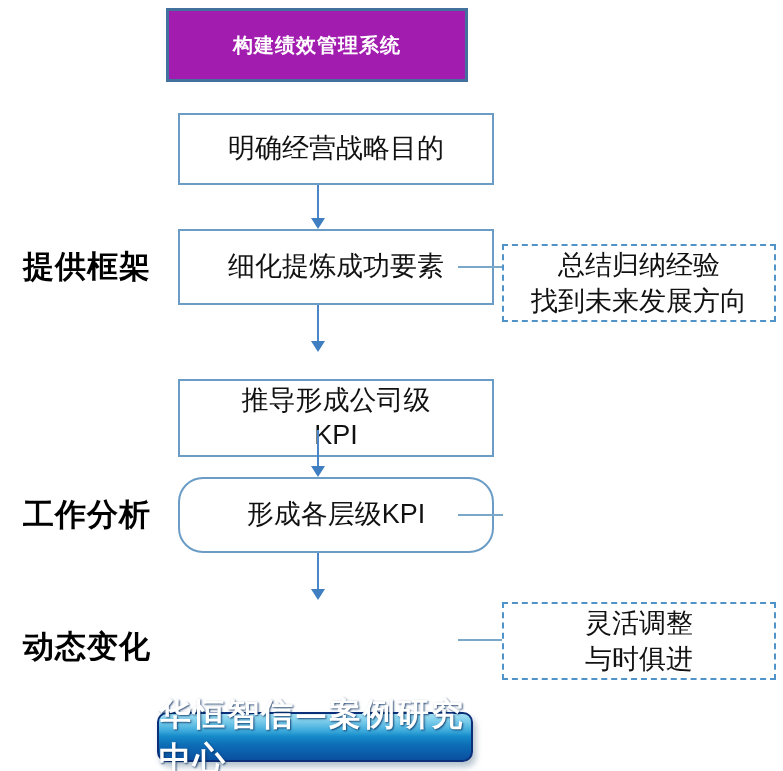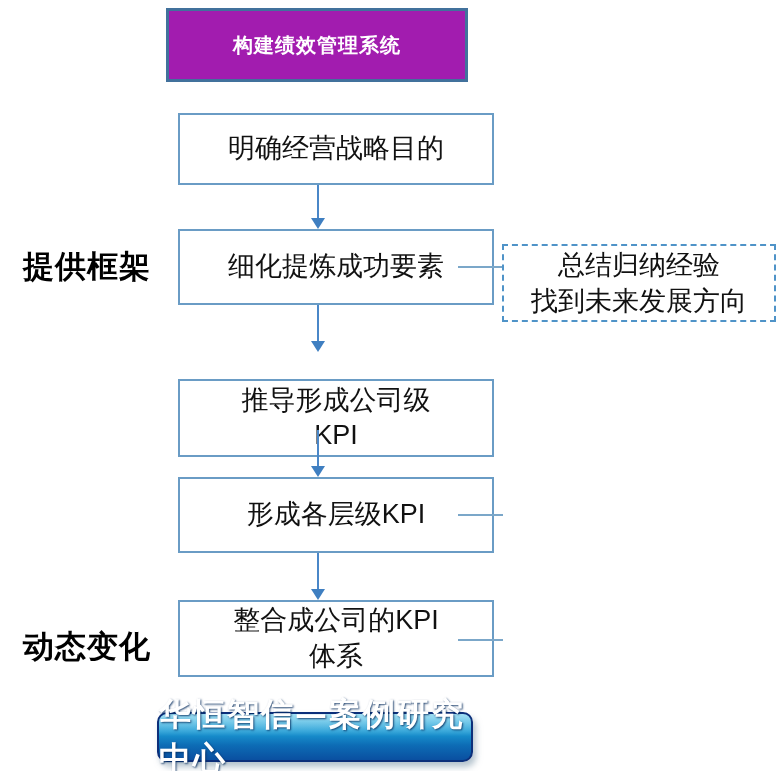--- a/index.html
+++ b/index.html
@@ -28,21 +28,21 @@
     left: 178px; width: 316px;
     background: #ffffff;
     border: 2px solid #6A9CC5;
     display: flex; align-items: center; justify-content: center;
     color: #111111; font-size: 27px;
     text-align: center; white-space: pre-line; line-height: 1.3;
   }
   .fb1 { top: 113px; height: 72px; }
   .fb2 { top: 229px; height: 76px; }
   .fb3 { top: 352px; height: 78px; margin-top: 27px; }
-  .fb4 { top: 477px; height: 76px; }
+  .fb4 { top: 477px; height: 76px; border-radius: 25px; }
   .fb5 { top: 600px; height: 77px; }
 
   
   .down-arrow { left: 310px; width: 16px; }
   .down-arrow .shaft {
     position: absolute; left: 7px; top: 0; width: 2px; bottom: 10px;
     background: #4A87C8;
   }
   .down-arrow .head {
     position: absolute; left: 1px; bottom: 0;
@@ -109,22 +109,20 @@
 
 <div id="canvas">
 
   <div class="abs title-box">构建绩效管理系统</div>
 
   <div class="abs flow-box fb1">明确经营战略目的</div>
   <div class="abs flow-box fb2">细化提炼成功要素</div>
   <div class="abs flow-box fb3">推导形成公司级
 KPI</div>
   <div class="abs flow-box fb4">形成各层级KPI</div>
-  <div class="abs flow-box fb5">整合成公司的KPI
-体系</div>
 
   <div class="abs down-arrow da1">
     <div class="shaft"></div>
     <div class="head"></div>
   </div>
   <div class="abs down-arrow da2">
     <div class="shaft"></div>
     <div class="head"></div>
   </div>
   <div class="abs down-arrow da3">
@@ -134,20 +132,23 @@
   <div class="abs down-arrow da4">
     <div class="shaft"></div>
     <div class="head"></div>
   </div>
 
   <div class="abs connector cn1"></div>
   <div class="abs connector cn2"></div>
   <div class="abs connector cn3"></div>
 
   <div class="abs side-label sl1">提供框架</div>
+  <div class="abs side-label sl3">工作分析</div>
   <div class="abs side-label sl4">动态变化</div>
 
   <div class="abs side-note sn1">总结归纳经验
 找到未来发展方向</div>
+  <div class="abs side-note sn3">灵活调整
+与时俱进</div>
 
   <div class="abs footer-banner">华恒智信—案例研究中心</div>
 
 </div>
 
 </body></html>

